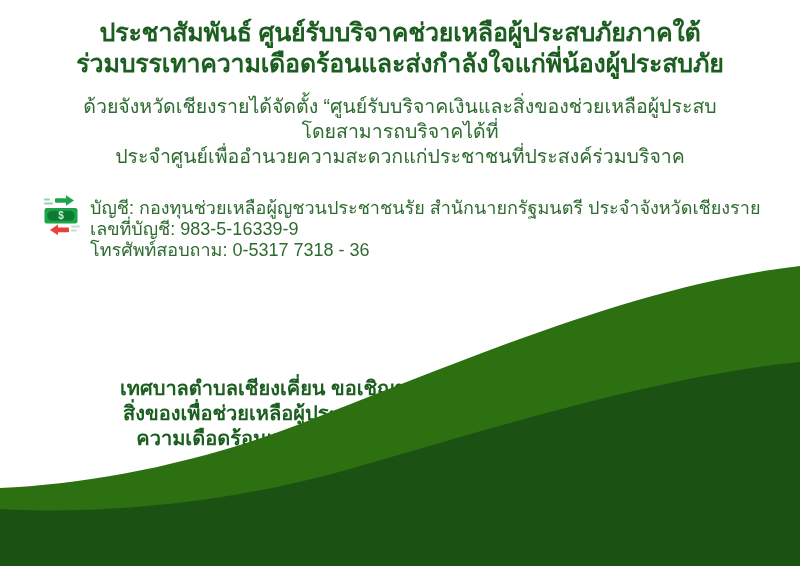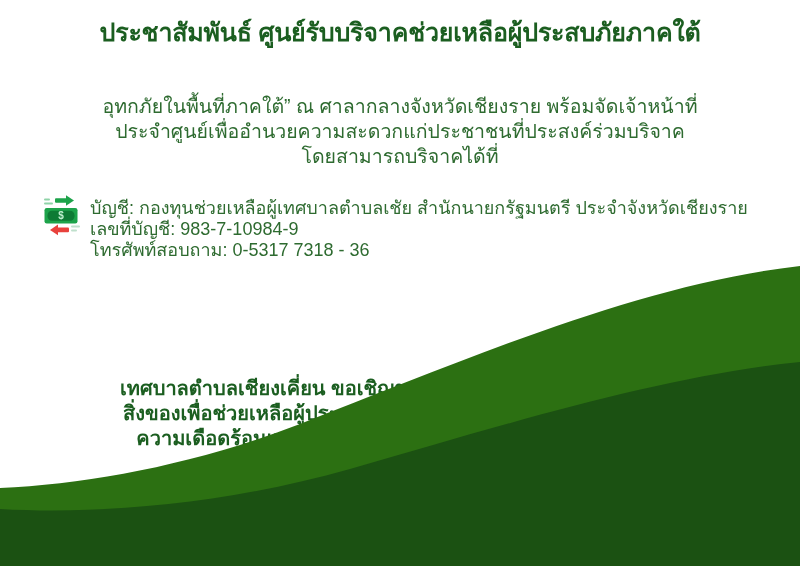--- a/index.html
+++ b/index.html
@@ -109,26 +109,27 @@
     white-space: nowrap;
   }
 </style>
 </head>
 <body>
 
 <div id="poster">
 
   <div class="title-block">
     <div class="title-line">ประชาสัมพันธ์ ศูนย์รับบริจาคช่วยเหลือผู้ประสบภัยภาคใต้</div>
+    <div class="title-line">ร่วมบรรเทาความเดือดร้อนและส่งกำลังใจแก่พี่น้องผู้ประสบภัย</div>
   </div>
 
   <div class="intro-block">
-    <div class="intro-line">อุทกภัยในพื้นที่ภาคใต้” ณ ศาลากลางจังหวัดเชียงราย พร้อมจัดเจ้าหน้าที่</div>
+    <div class="intro-line">ด้วยจังหวัดเชียงรายได้จัดตั้ง “ศูนย์รับบริจาคเงินและสิ่งของช่วยเหลือผู้ประสบ</div>
+    <div class="intro-line">โดยสามารถบริจาคได้ที่</div>
     <div class="intro-line">ประจำศูนย์เพื่ออำนวยความสะดวกแก่ประชาชนที่ประสงค์ร่วมบริจาค</div>
-    <div class="intro-line">โดยสามารถบริจาคได้ที่</div>
   </div>
 
   <div class="details-block">
 
     <span class="money-icon">
       <svg viewBox="0 0 44 44" width="44" height="44" aria-hidden="true">
 
         <rect x="4" y="4.5" width="6" height="2" rx="1" fill="#8FD3A8"></rect>
         <rect x="4" y="8.5" width="9" height="2" rx="1" fill="#8FD3A8"></rect>
 
@@ -141,22 +142,22 @@
 
         <rect x="16" y="33.6" width="13" height="4.6" rx="1" fill="#E8413C"></rect>
         <polygon points="18,30.6 10,35.9 18,41.2" fill="#E8413C"></polygon>
 
         <rect x="31" y="31.5" width="9" height="2" rx="1" fill="#BFE0CC"></rect>
         <rect x="31" y="35.5" width="6" height="2" rx="1" fill="#BFE0CC"></rect>
       </svg>
     </span>
 
     <div class="details-lines">
-      <div class="detail-line wrap">บัญชี: กองทุนช่วยเหลือผู้เทศบาลตำบลเชัย สำนักนายกรัฐมนตรี ประจำจังหวัดเชียงราย</div>
-      <div class="detail-line">เลขที่บัญชี: 983-7-10984-9</div>
+      <div class="detail-line wrap">บัญชี: กองทุนช่วยเหลือผู้ญชวนประชาชนรัย สำนักนายกรัฐมนตรี ประจำจังหวัดเชียงราย</div>
+      <div class="detail-line">เลขที่บัญชี: 983-5-16339-9</div>
       <div class="detail-line">โทรศัพท์สอบถาม: 0-5317 7318 - 36</div>
     </div>
   </div>
 
   <div class="footer-block">
     <div class="footer-line">เทศบาลตำบลเชียงเคี่ยน ขอเชิญชวนประชาชนร่วมบริจาคเงินและ</div>
     <div class="footer-line">สิ่งของเพื่อช่วยเหลือผู้ประสบภัยในพื้นที่ภาคใต้ เพื่อร่วมกันบรรเทา</div>
     <div class="footer-line">ความเดือดร้อนและส่งกำลังใจให้แก่พี่น้องผู้ประสบภัยในขณะนี้</div>
   </div>
 

